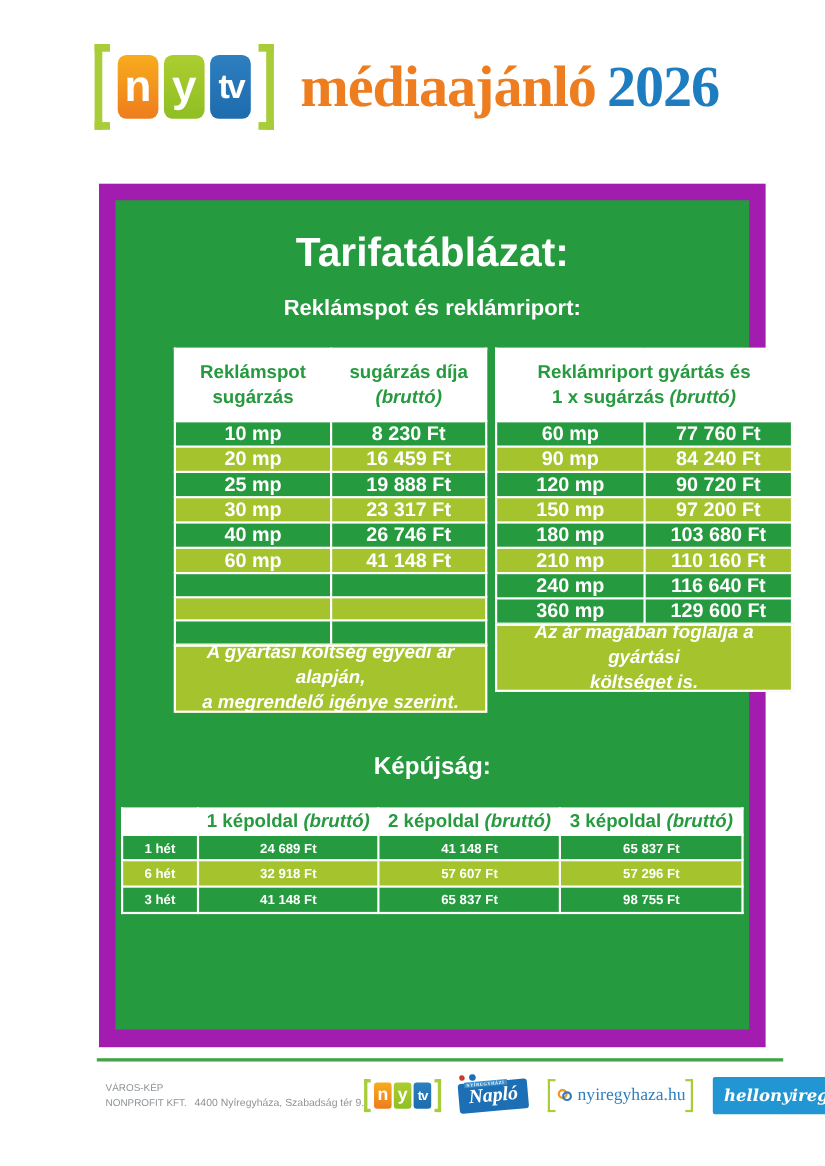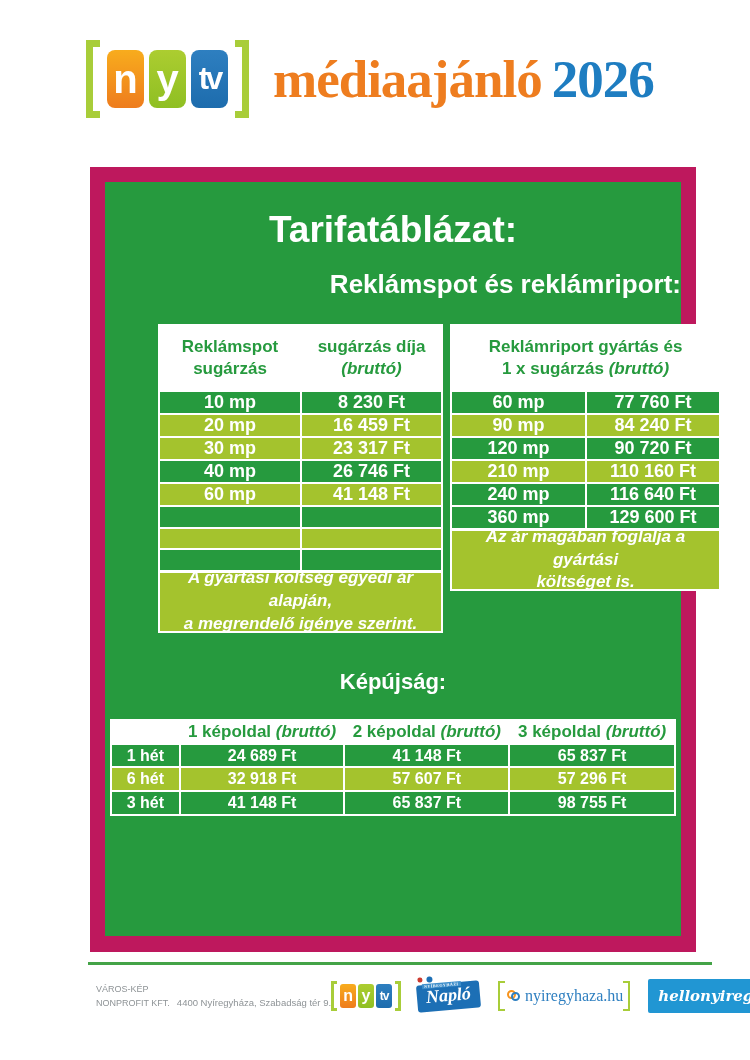--- a/index.html
+++ b/index.html
@@ -17,24 +17,24 @@
   .block { width:37px; height:58px; border-radius:8px; color:#fff; font-weight:bold;
            display:flex; align-items:center; justify-content:center; font-size:40px; }
   .blk-orange { background:linear-gradient(180deg,#f8ac1d,#ee7c1d); }
   .blk-green  { background:linear-gradient(180deg,#accd30,#8fbf23); }
   .blk-blue   { background:linear-gradient(180deg,#2e7fc0,#1d6cad); font-size:31px; letter-spacing:-3px; }
   .title { margin-left:24px; font-family:"Liberation Serif", serif; font-weight:bold;
            font-size:53px; color:#ee7d1f; letter-spacing:-1px; white-space:nowrap; }
   .title .year { color:#1e7dc1; margin-left:10px; }
 
   
-  .board { position:absolute; left:90px; top:167px; width:606px; height:785px; background:#be185d; }
+  .board { position:absolute; left:90px; top:167px; width:606px; height:785px; background:#a21caf; }
   .panel { position:absolute; left:15px; top:15px; right:15px; bottom:16px; background:#269a3e; color:#fff; }
   .panel-title { text-align:center; margin-top:27px; font-size:37px; font-weight:bold; }
-  .panel-sub   { text-align:right; margin-top:18px; font-size:26px; font-weight:bold; }
+  .panel-sub   { text-align:center; margin-top:18px; font-size:20px; font-weight:bold; }
 
   .tables { display:flex; gap:7px; margin:24px 5px 0 5px; align-items:flex-start;padding-left:48px; }
   .tcol { display:flex; flex-direction:column; }
   .tcol-spot   { flex:0 0 283px; }
   .tcol-riport { flex:0 0 269px; }
 
   table { border-collapse:collapse; width:100%; table-layout:fixed; }
   th, td { border:2px solid #ffffff; padding:0; text-align:center; }
   th { background:#ffffff; color:#269a3e; height:66px; font-size:17px; line-height:1.3; font-weight:bold; }
   .brutto { font-style:italic; }
@@ -42,21 +42,21 @@
   tr.dark  td { background:#269a3e; }
   tr.light td { background:#a4c32d; }
 
   .note { border:2px solid #ffffff; background:#a4c32d; height:62px; margin-top:-1px;
           display:flex; flex-direction:column; justify-content:center; text-align:center;
           font-style:italic; font-weight:bold; font-size:17px; line-height:1.35; }
 
   .kep-title { text-align:center; margin-top:36px; font-size:22px; font-weight:bold; }
   .kep-wrap { margin:24px 5px 0 5px; }
   .kep-table th { height:24px; font-size:17px; }
-  .kep-table td { height:23.6px; font-size:16px; }
+  .kep-table td { height:23.6px; font-size:12px; }
 
   
   .footer-line { position:absolute; left:88px; top:962px; width:624px; height:3px; background:#44a347; }
   .footer { position:absolute; left:88px; top:972px; width:624px; height:48px;
             display:flex; align-items:center; }
   .company { margin-left:8px; color:#8e9396; font-size:9px; line-height:1.4; white-space:nowrap; }
   .company .addr { margin-left:7px; font-size:9.5px; }
 
   .mini-logo { display:flex; align-items:center; margin-left:auto; }
   .mini-bracket { width:6px; height:30px; }
@@ -132,20 +132,24 @@
               </th>
             </tr>
             <tr class="dark">
                   <td>10 mp</td>
                   <td>8 230 Ft</td>
                 </tr>
             <tr class="light">
                   <td>20 mp</td>
                   <td>16 459 Ft</td>
                 </tr>
+            <tr class="dark">
+                  <td>25 mp</td>
+                  <td>19 888 Ft</td>
+                </tr>
             <tr class="light">
                   <td>30 mp</td>
                   <td>23 317 Ft</td>
                 </tr>
             <tr class="dark">
                   <td>40 mp</td>
                   <td>26 746 Ft</td>
                 </tr>
             <tr class="light">
                   <td>60 mp</td>
@@ -188,20 +192,28 @@
                   <td>60 mp</td>
                   <td>77 760 Ft</td>
                 </tr>
             <tr class="light">
                   <td>90 mp</td>
                   <td>84 240 Ft</td>
                 </tr>
             <tr class="dark">
                   <td>120 mp</td>
                   <td>90 720 Ft</td>
+                </tr>
+            <tr class="light">
+                  <td>150 mp</td>
+                  <td>97 200 Ft</td>
+                </tr>
+            <tr class="dark">
+                  <td>180 mp</td>
+                  <td>103 680 Ft</td>
                 </tr>
             <tr class="light">
                   <td>210 mp</td>
                   <td>110 160 Ft</td>
                 </tr>
             <tr class="dark">
                   <td>240 mp</td>
                   <td>116 640 Ft</td>
                 </tr>
             <tr class="dark">

